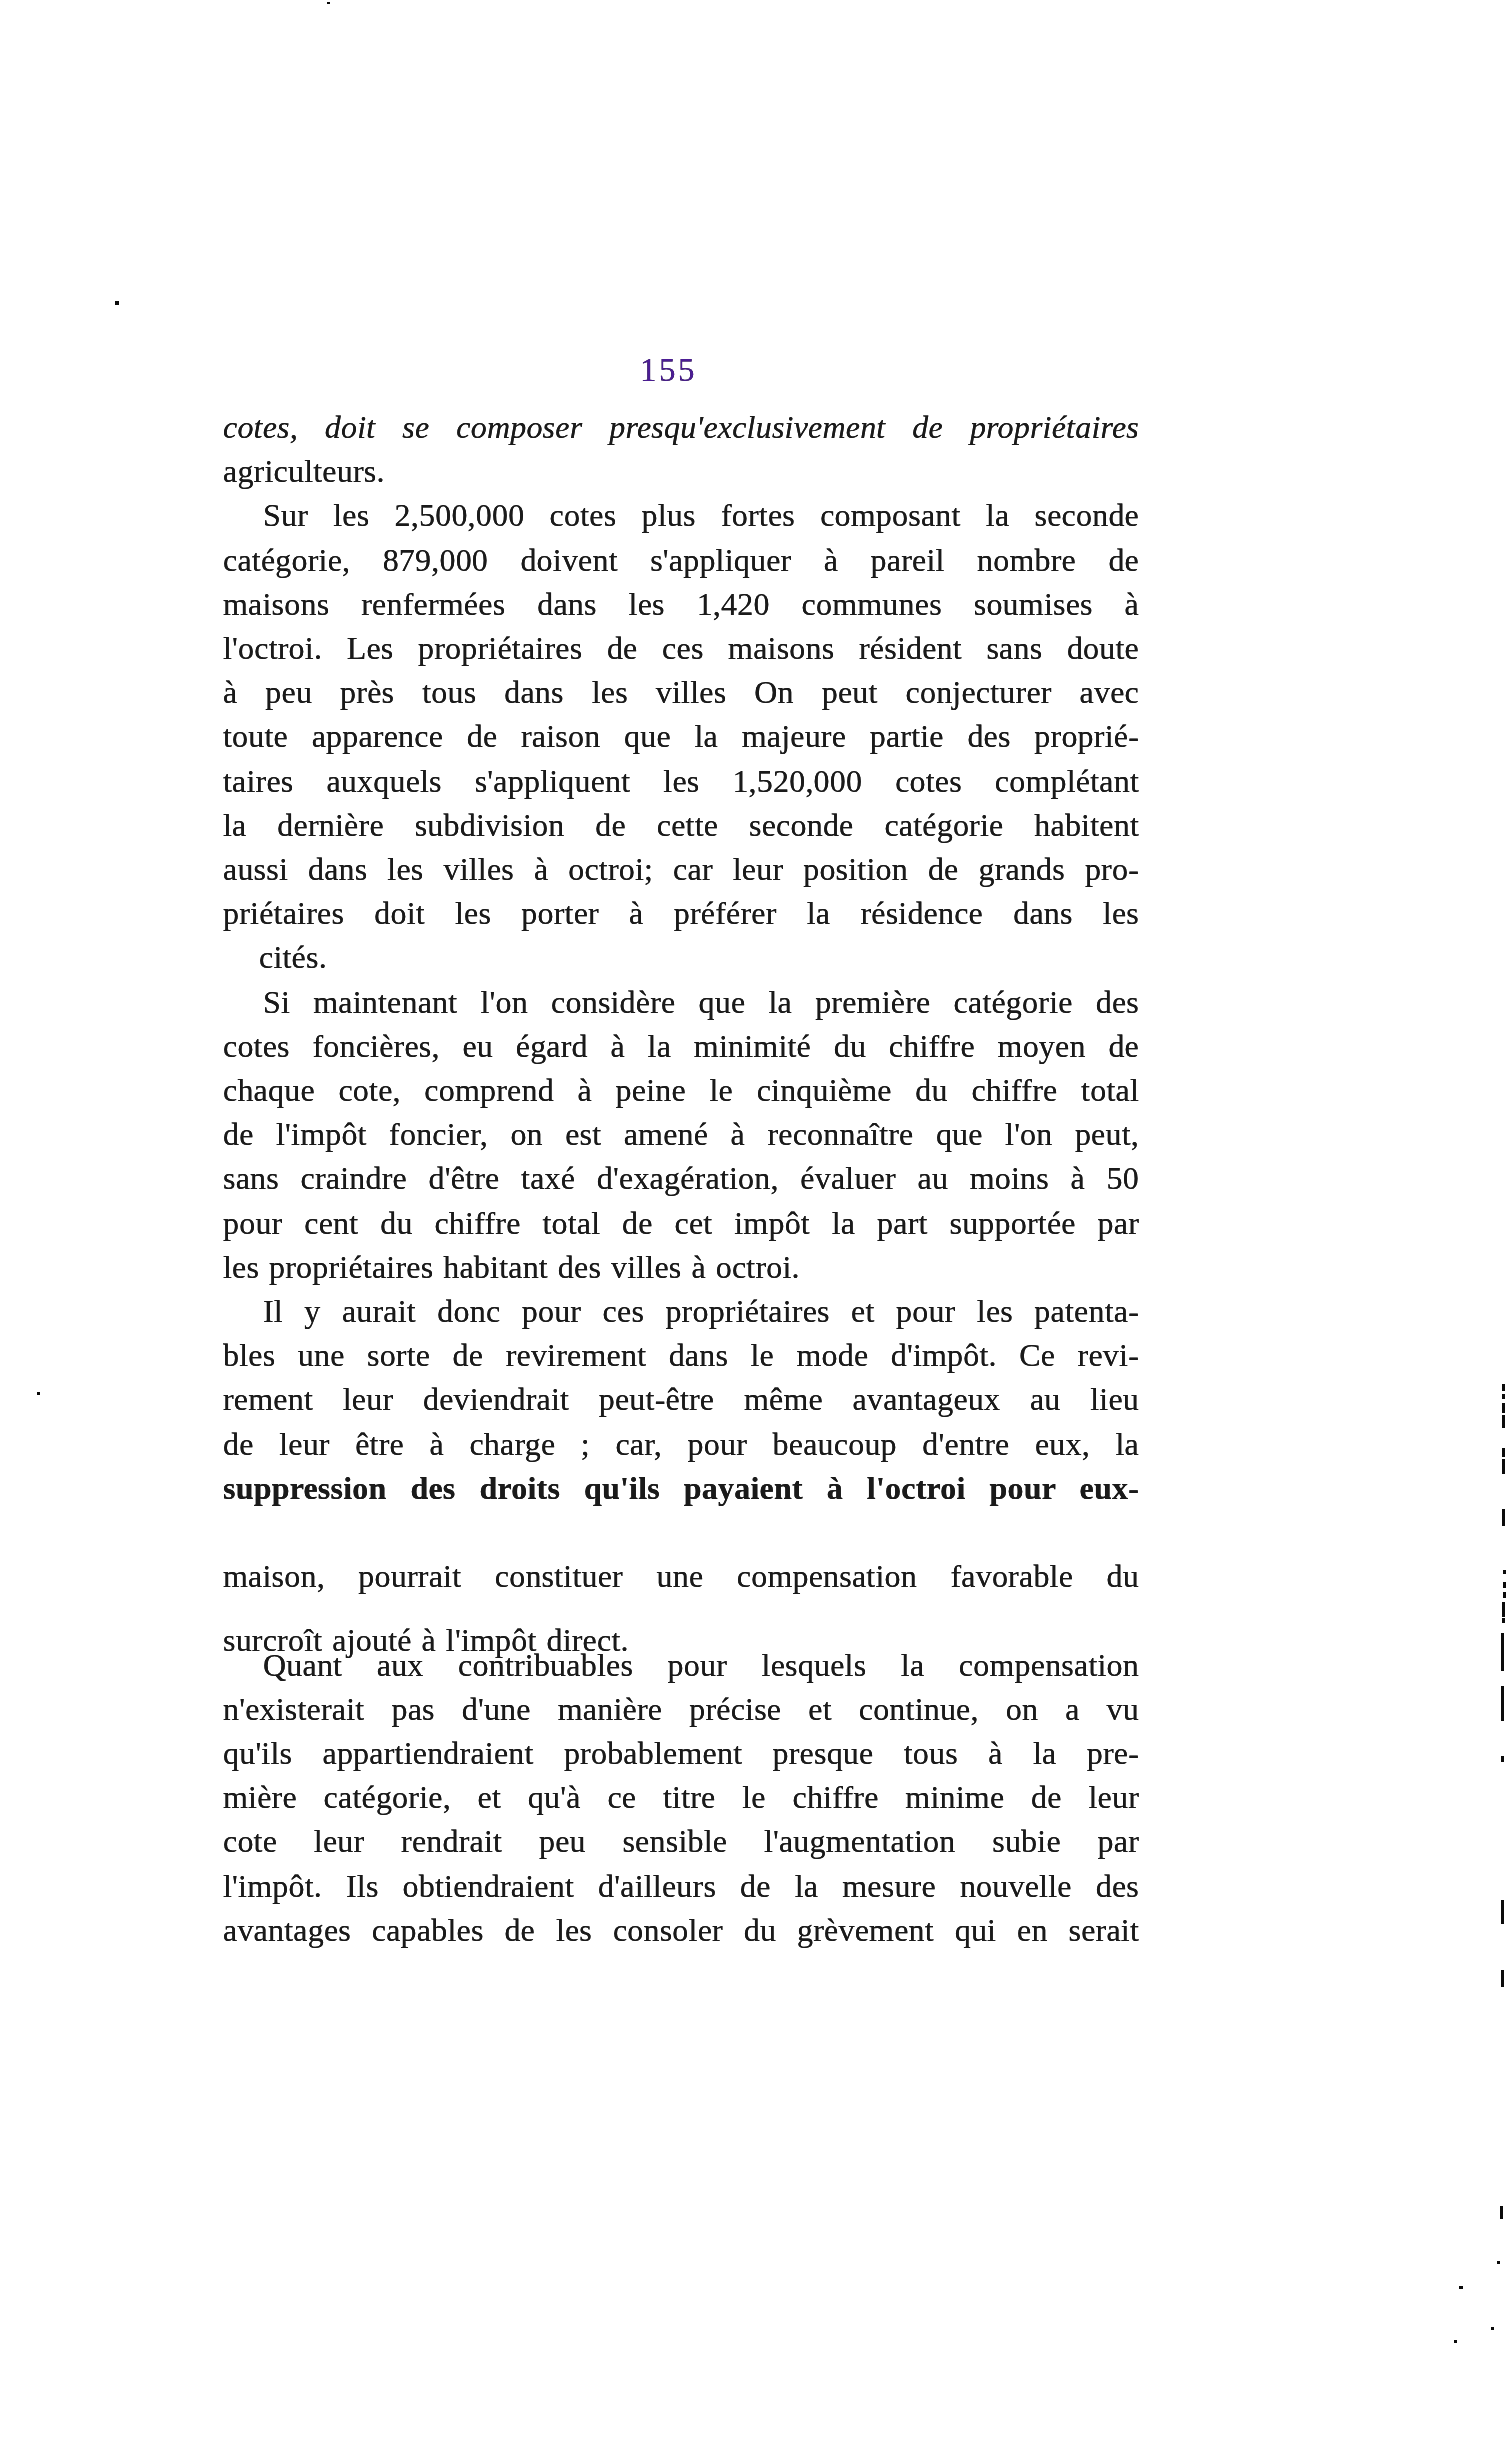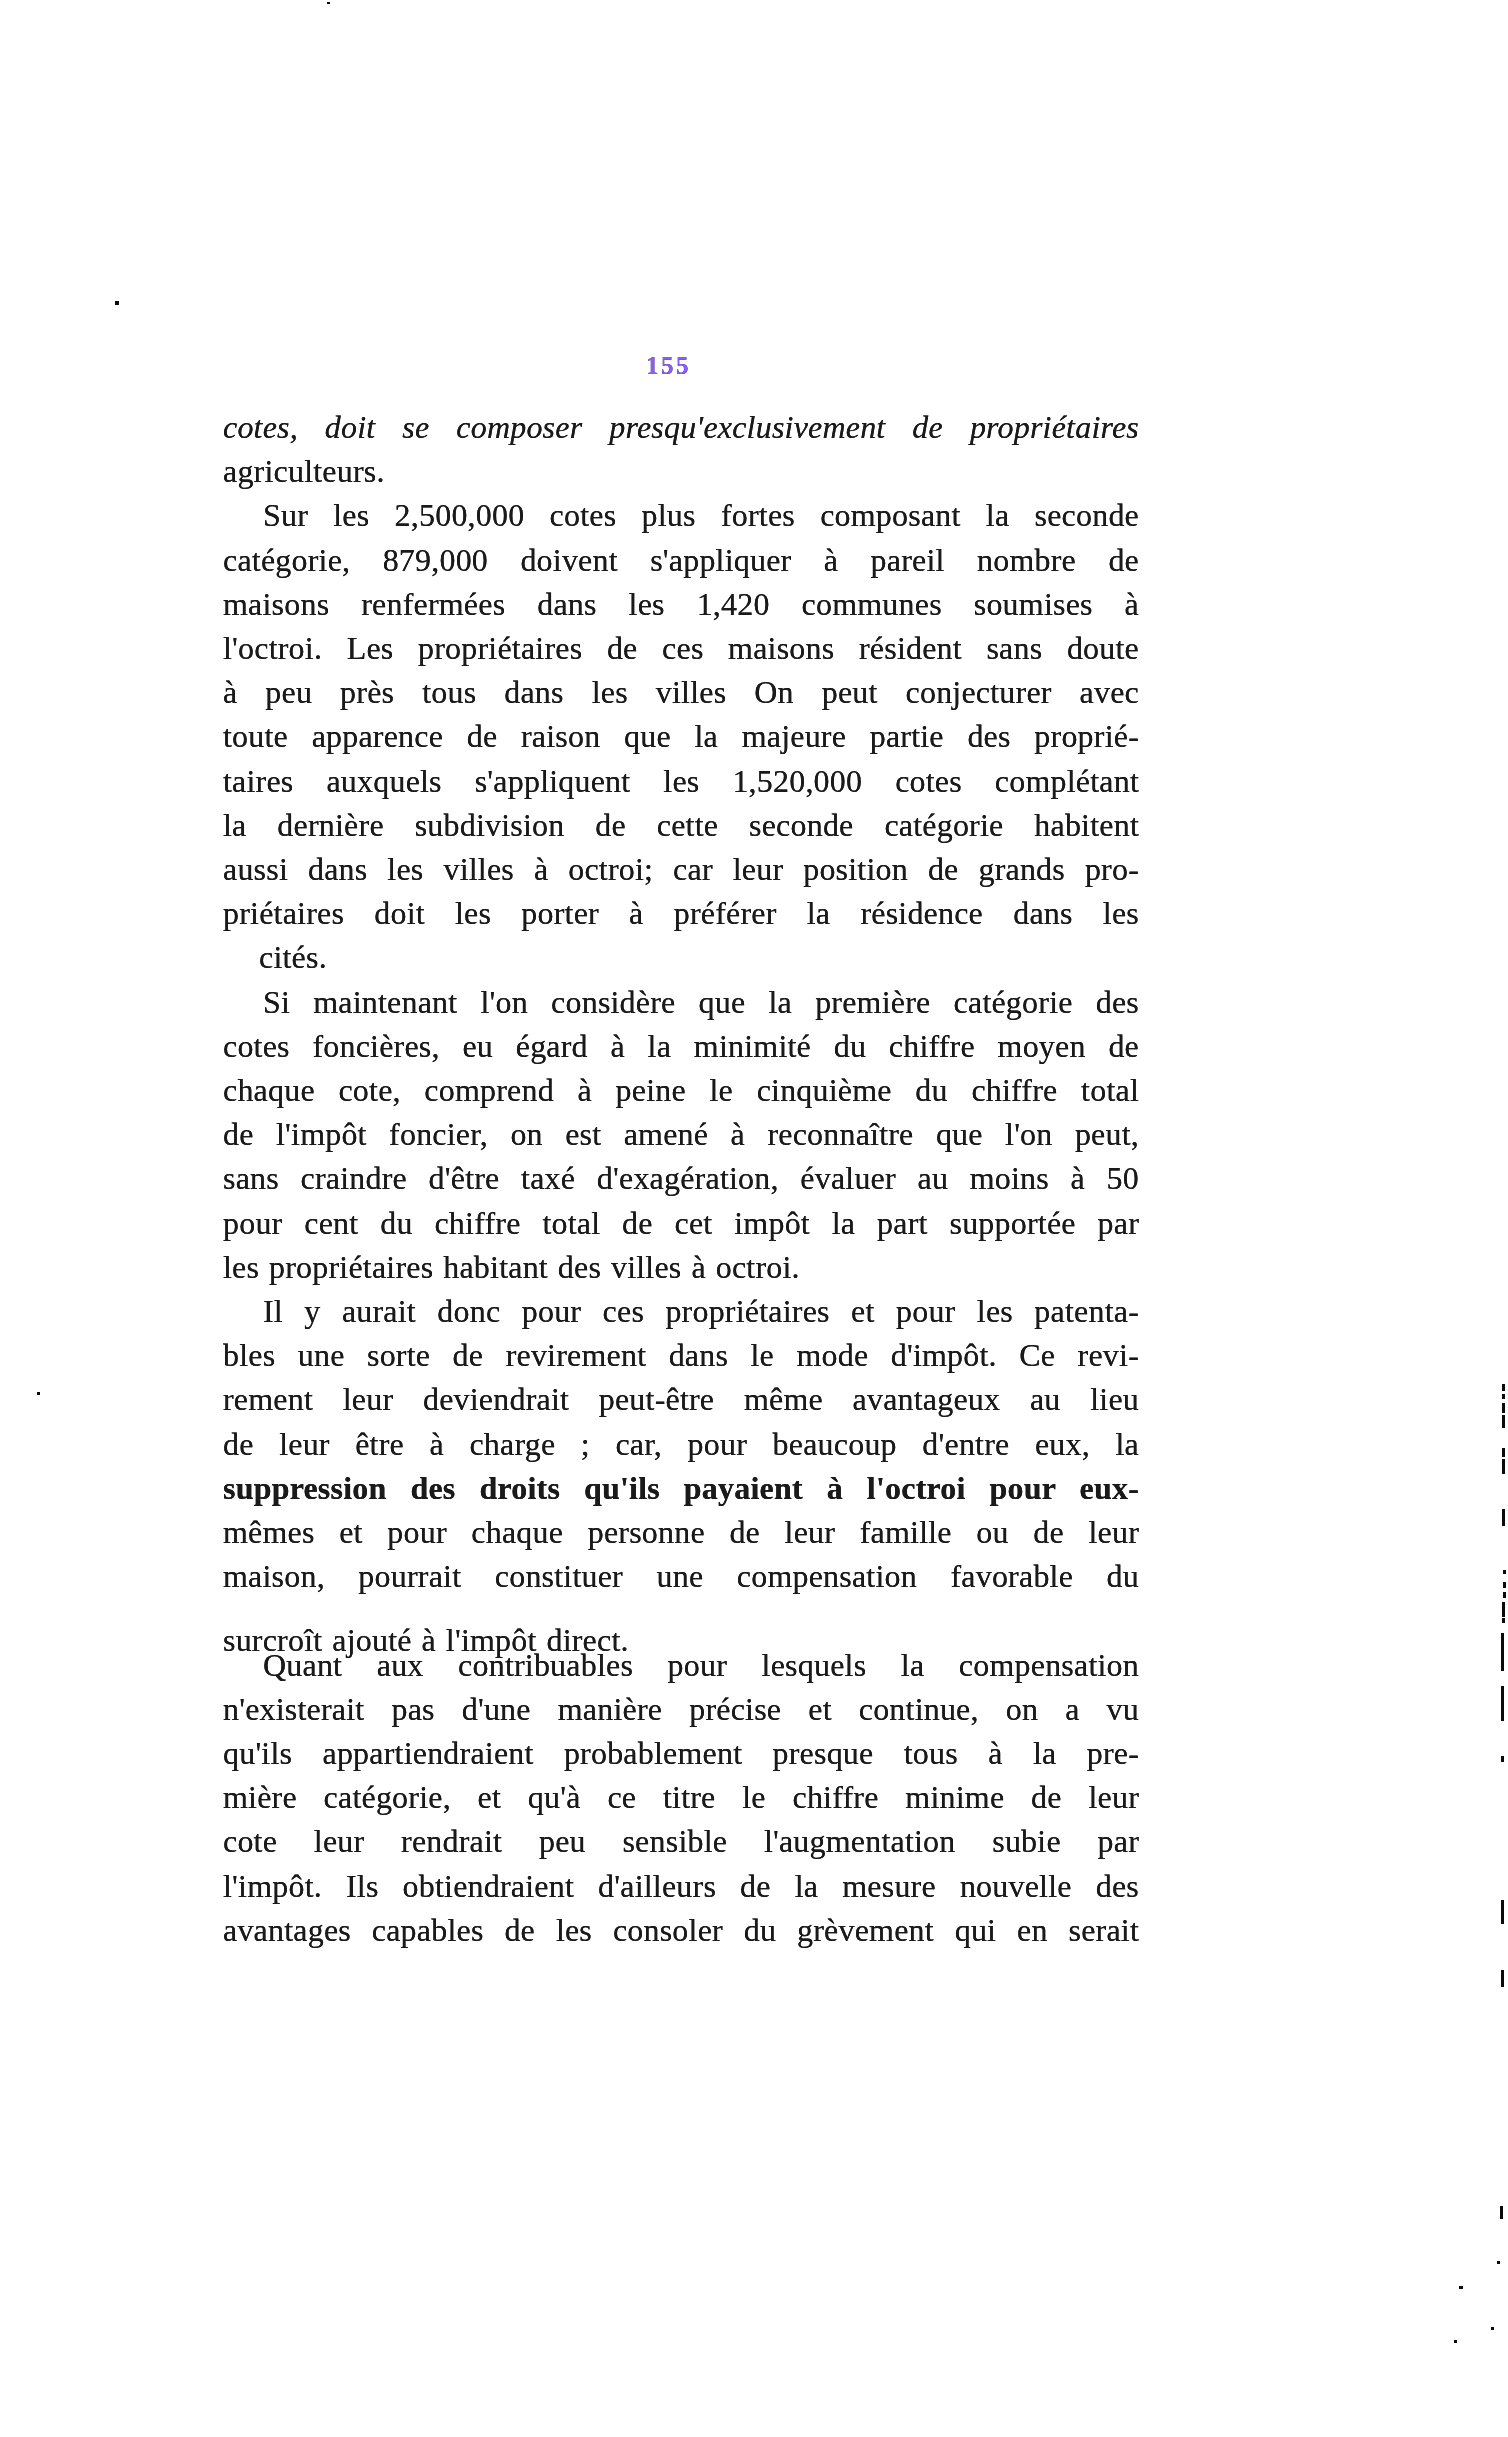--- a/index.html
+++ b/index.html
@@ -20,24 +20,24 @@
     width: 1508px;
     height: 2438px;
     background: #ffffff;
   }
   .page-number {
     position: absolute;
     left: 199px;
     top: 352px;
     width: 939px;
     text-align: center;
-    font-size: 25px;
-    font-weight: bold;
+    font-size: 33px;
+    font-weight: normal;
     letter-spacing: 2.5px;
-    color: #8b5cf6;
+    color: #4c1d95;
     text-shadow: 0 0 0.4px #141414;
   }
   .text-block {
     position: absolute;
     left: 223px;
     top: 405px;
     width: 916px;
     height: 1579px;
   }
   .line {
@@ -92,21 +92,20 @@
       <div class="line" style="top: 663px;">chaque cote, comprend à peine le cinquième du chiffre total</div>
       <div class="line" style="top: 707px;">de l'impôt foncier, on est amené à reconnaître que l'on peut,</div>
       <div class="line" style="top: 751px;">sans craindre d'être taxé d'exagération, évaluer au moins à 50</div>
       <div class="line" style="top: 796px;">pour cent du chiffre total de cet impôt la part supportée par</div>
       <div class="line end" style="top: 840px;">les propriétaires habitant des villes à octroi.</div>
       <div class="line indent" style="top: 884px;">Il y aurait donc pour ces propriétaires et pour les patenta-</div>
       <div class="line" style="top: 928px;">bles une sorte de revirement dans le mode d'impôt. Ce revi-</div>
       <div class="line" style="top: 972px;">rement leur deviendrait peut-être même avantageux au lieu</div>
       <div class="line" style="top: 1017px;">de leur être à charge ; car, pour beaucoup d'entre eux, la</div>
       <div class="line" style="top: 1061px; font-weight: bold;">suppression des droits qu'ils payaient à l'octroi pour eux-</div>
-      <div class="line" style="top: 1105px;">mêmes et pour chaque personne de leur famille ou de leur</div>
       <div class="line" style="top: 1149px;">maison, pourrait constituer une compensation favorable du</div>
       <div class="line end" style="top: 1193px; margin-top: 20px;">surcroît ajouté à l'impôt direct.</div>
       <div class="line indent" style="top: 1238px;">Quant aux contribuables pour lesquels la compensation</div>
       <div class="line" style="top: 1282px;">n'existerait pas d'une manière précise et continue, on a vu</div>
       <div class="line" style="top: 1326px;">qu'ils appartiendraient probablement presque tous à la pre-</div>
       <div class="line" style="top: 1370px;">mière catégorie, et qu'à ce titre le chiffre minime de leur</div>
       <div class="line" style="top: 1414px;">cote leur rendrait peu sensible l'augmentation subie par</div>
       <div class="line" style="top: 1459px;">l'impôt. Ils obtiendraient d'ailleurs de la mesure nouvelle des</div>
       <div class="line" style="top: 1503px;">avantages capables de les consoler du grèvement qui en serait</div>
     </div>

